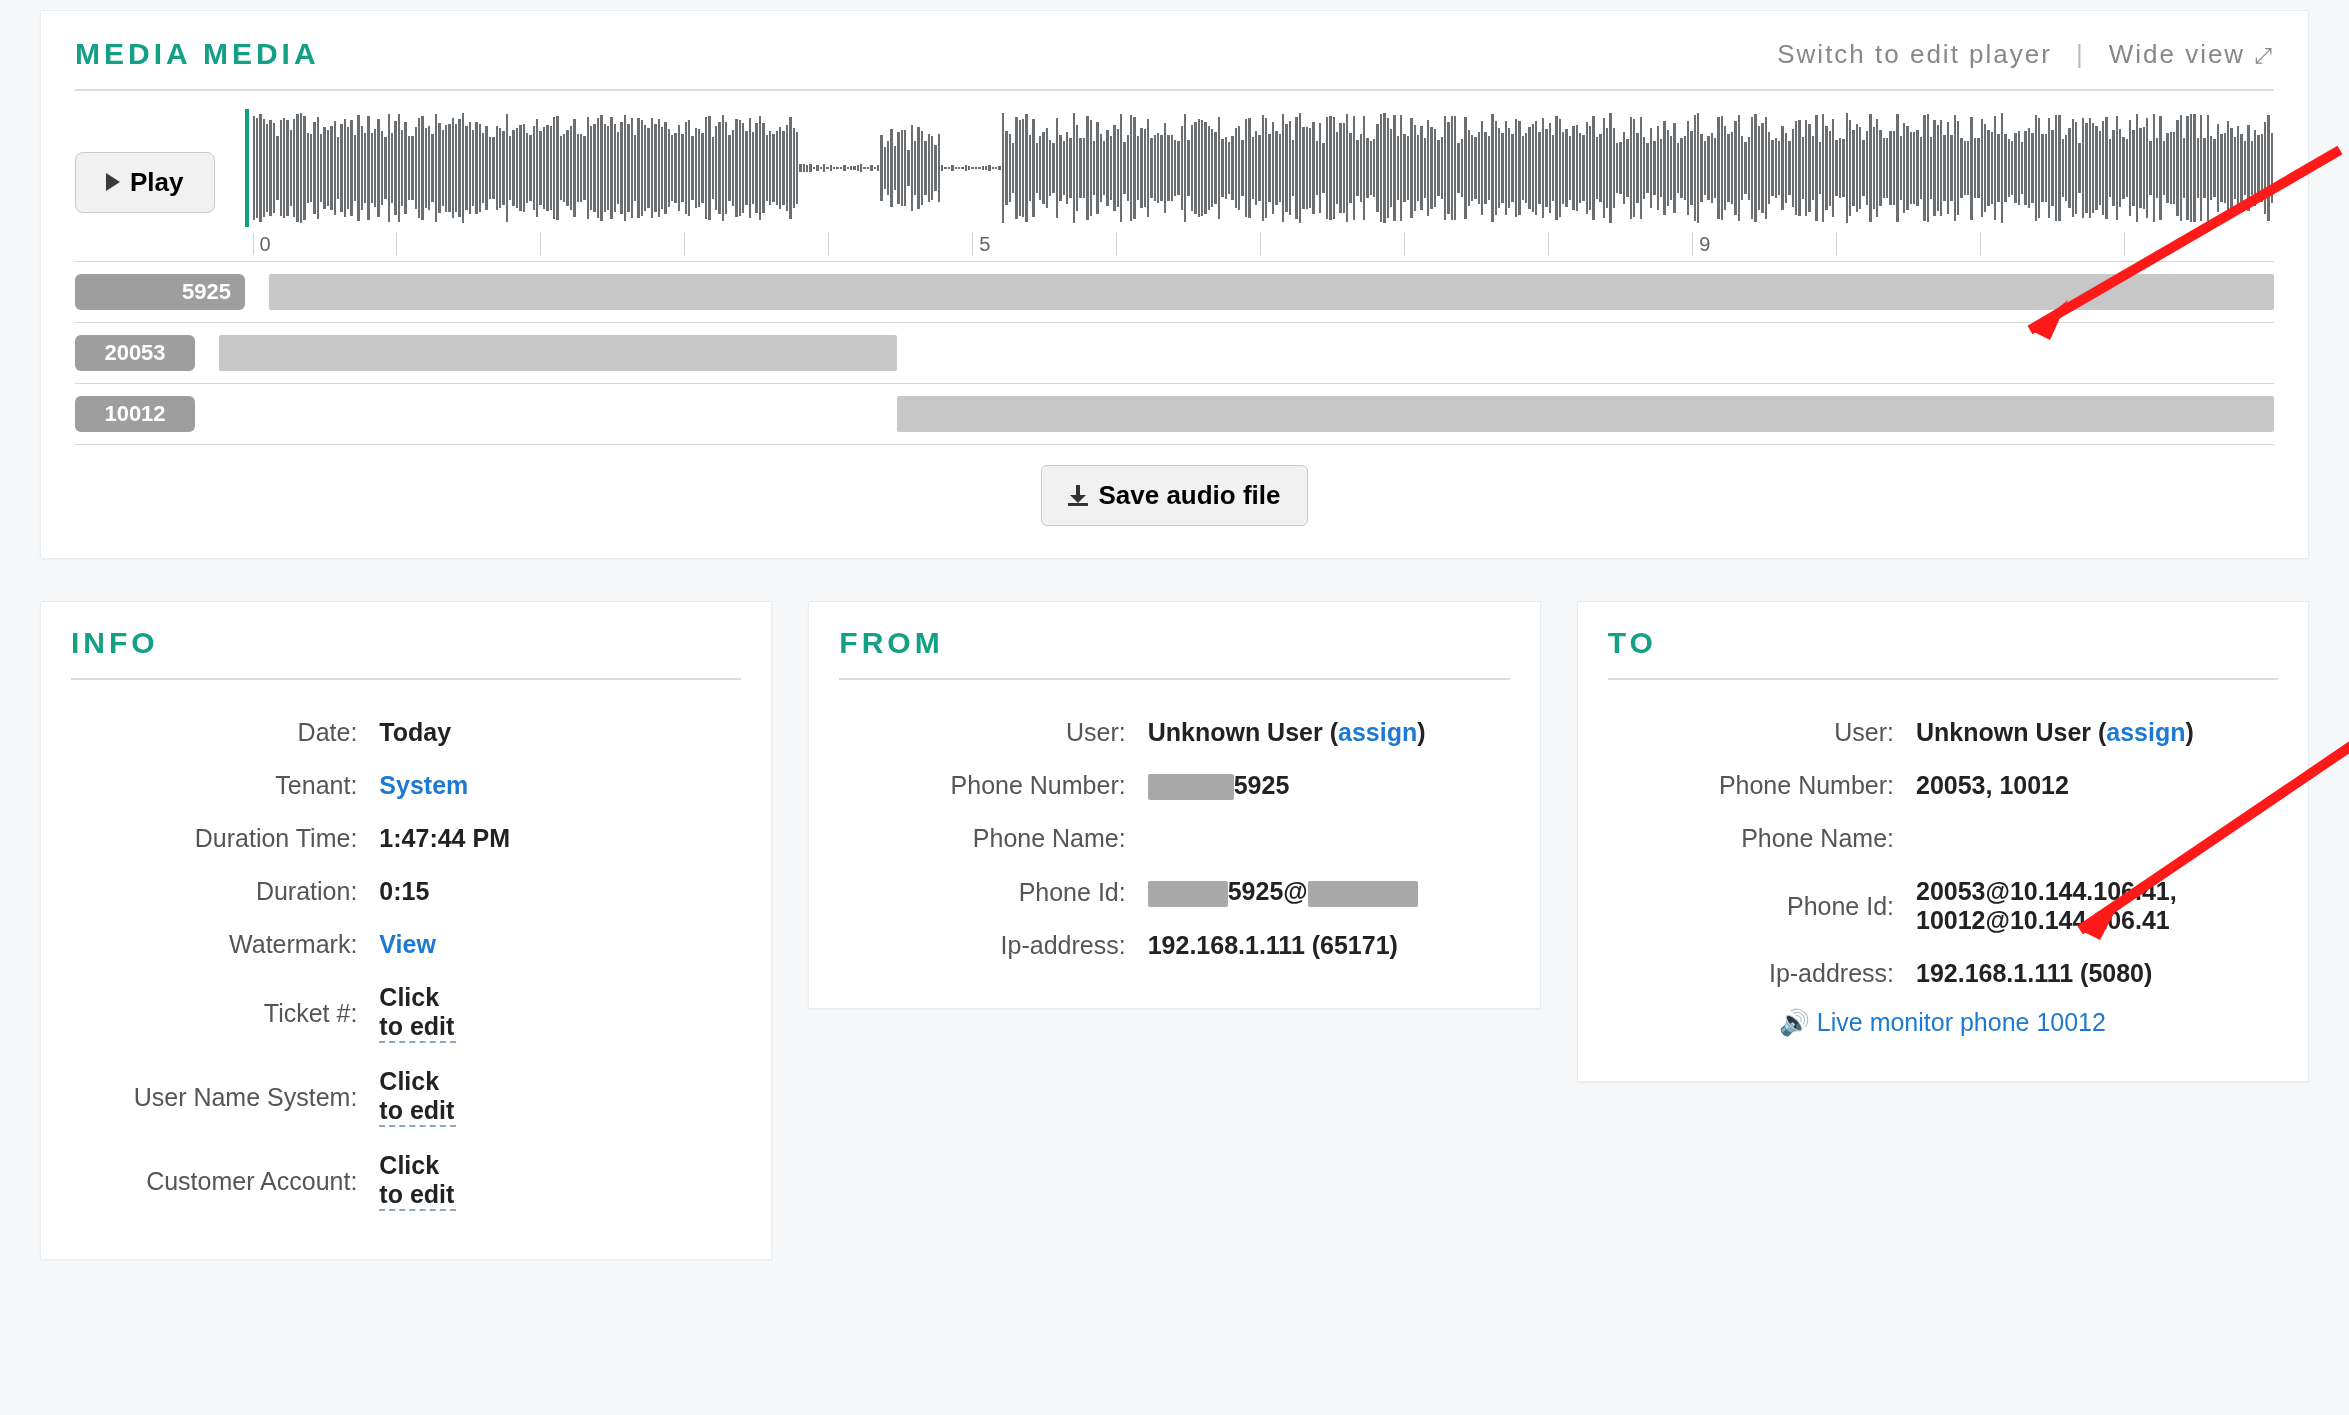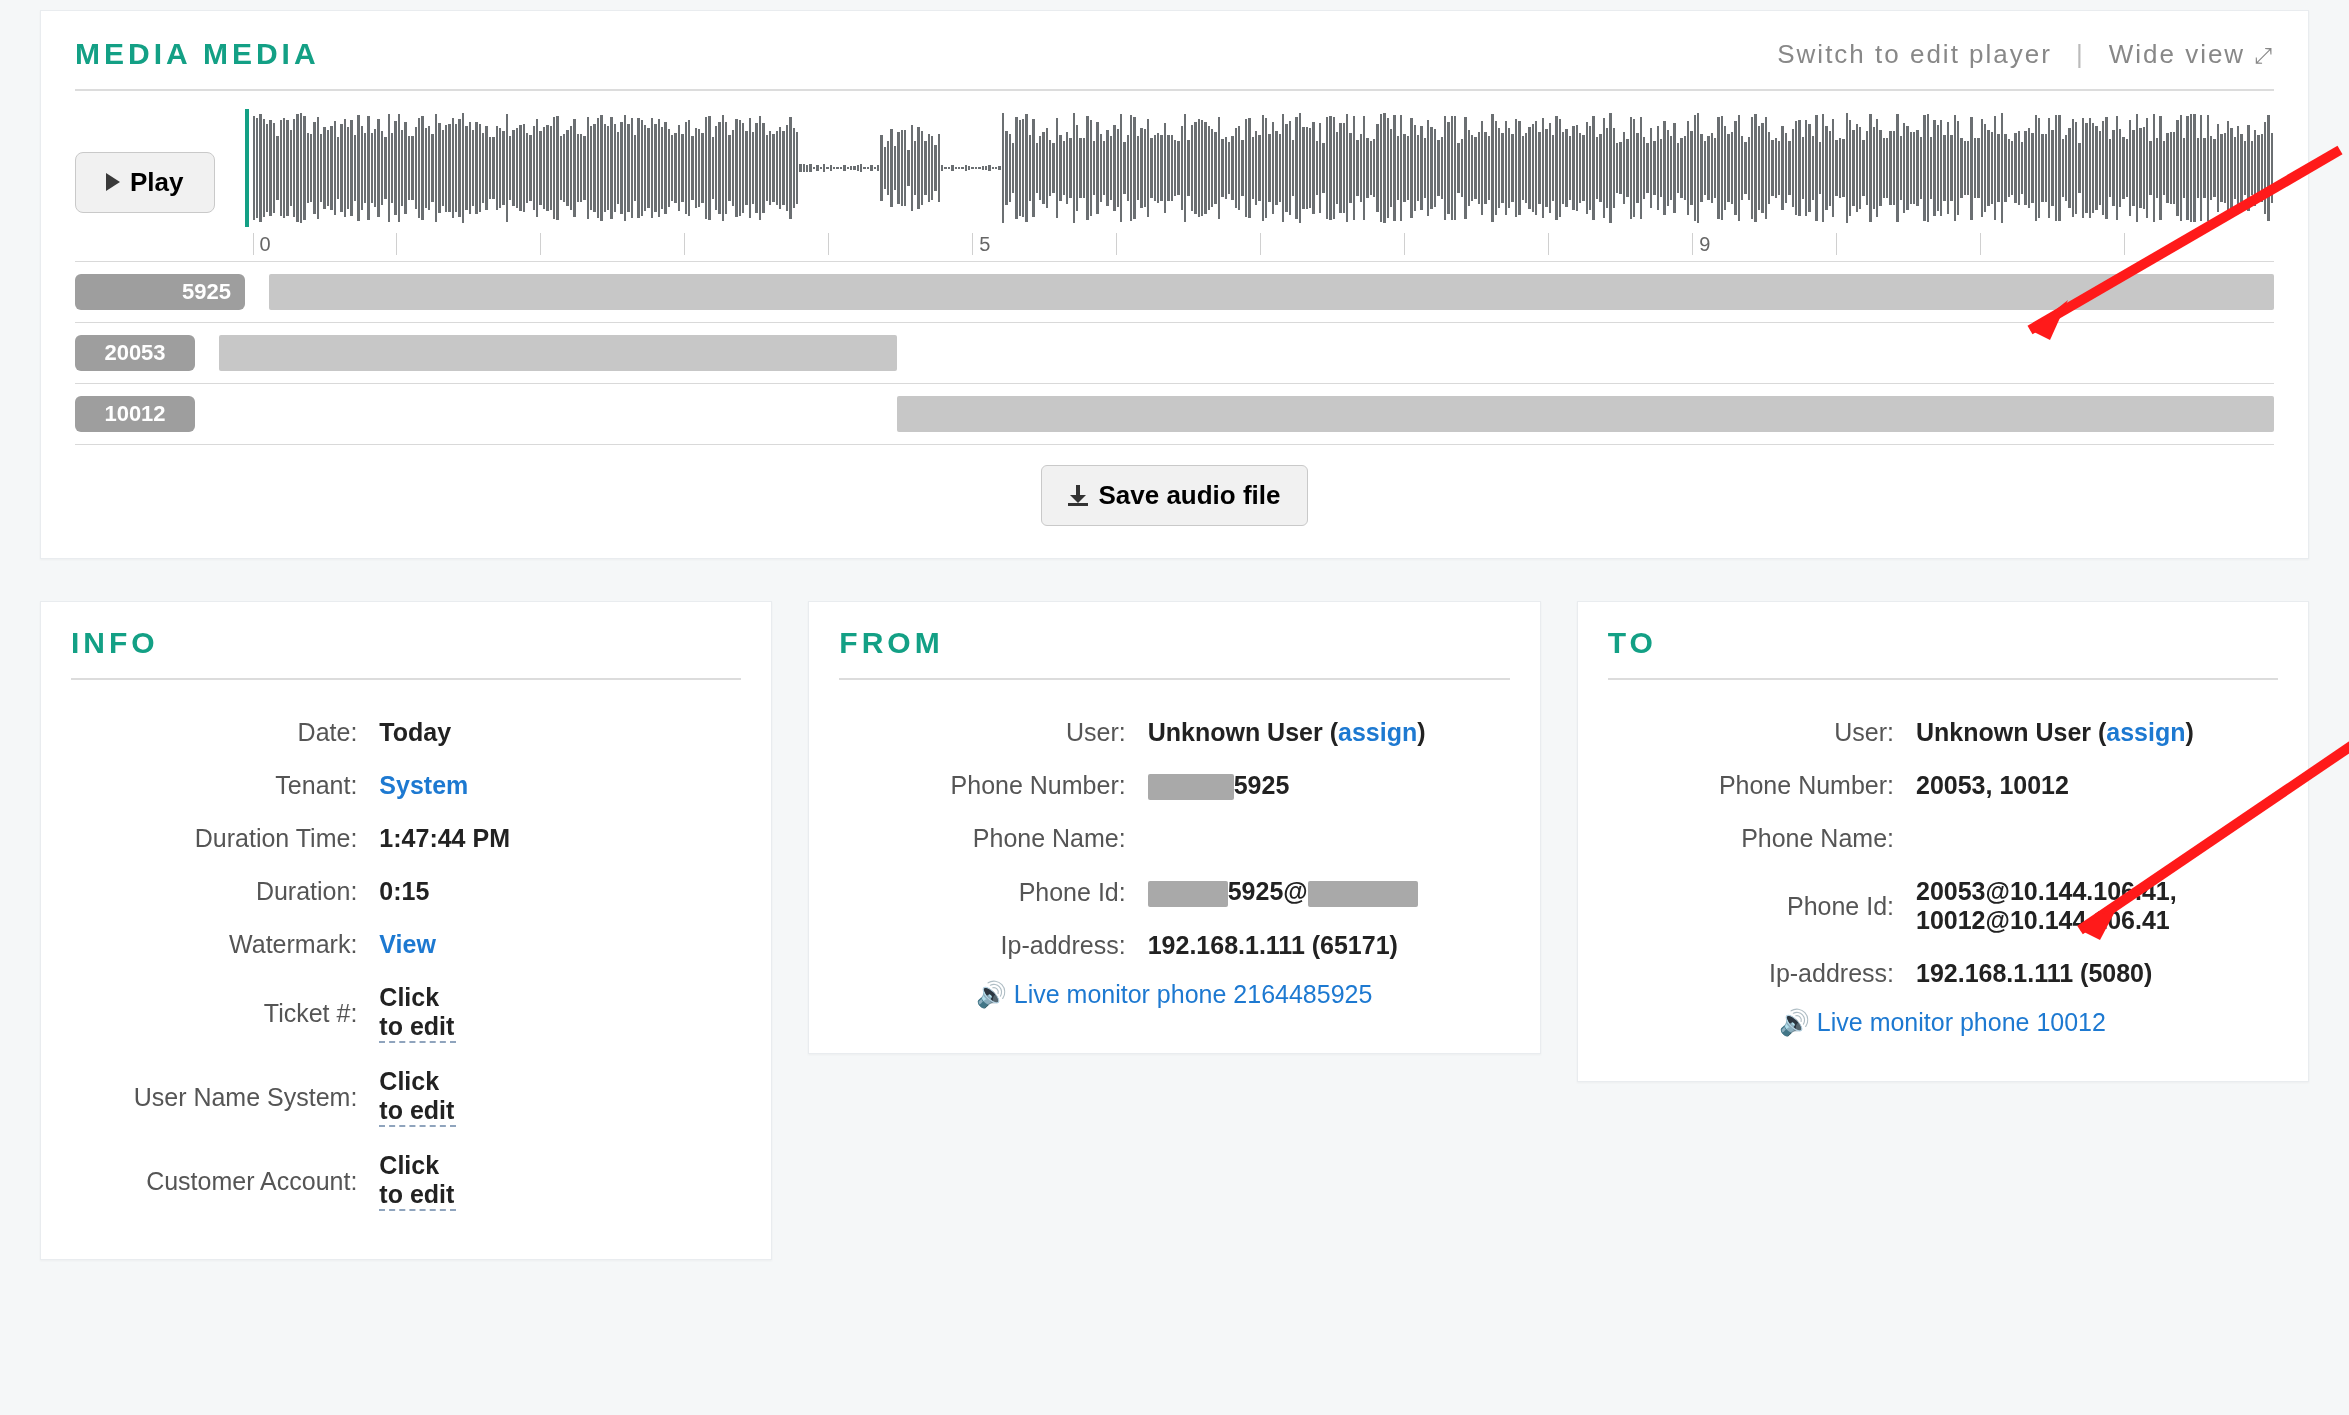--- a/index.html
+++ b/index.html
@@ -853,23 +853,20 @@
         <div class="kv-value">
           <span class="redact" style="width:80px;"></span><span>5925@</span><span class="redact" style="width:110px;"></span>
         </div>
         </div>
 
       <div class="kv-row">
           <div class="kv-label">Ip-address:</div>
         <div class="kv-value">192.168.1.111 (65171)</div>
         </div>
 
-      <div class="live-link">
-        <span class="snd">🔊</span><span>Live monitor phone 2164485925</span>
-      </div>
     </div>
   </div>
 
   <div class="col">
     <div class="panel">
       <span class="section-title">TO</span>
 
       <div class="kv-row">
           <div class="kv-label">User:</div>
         <div class="kv-value">

